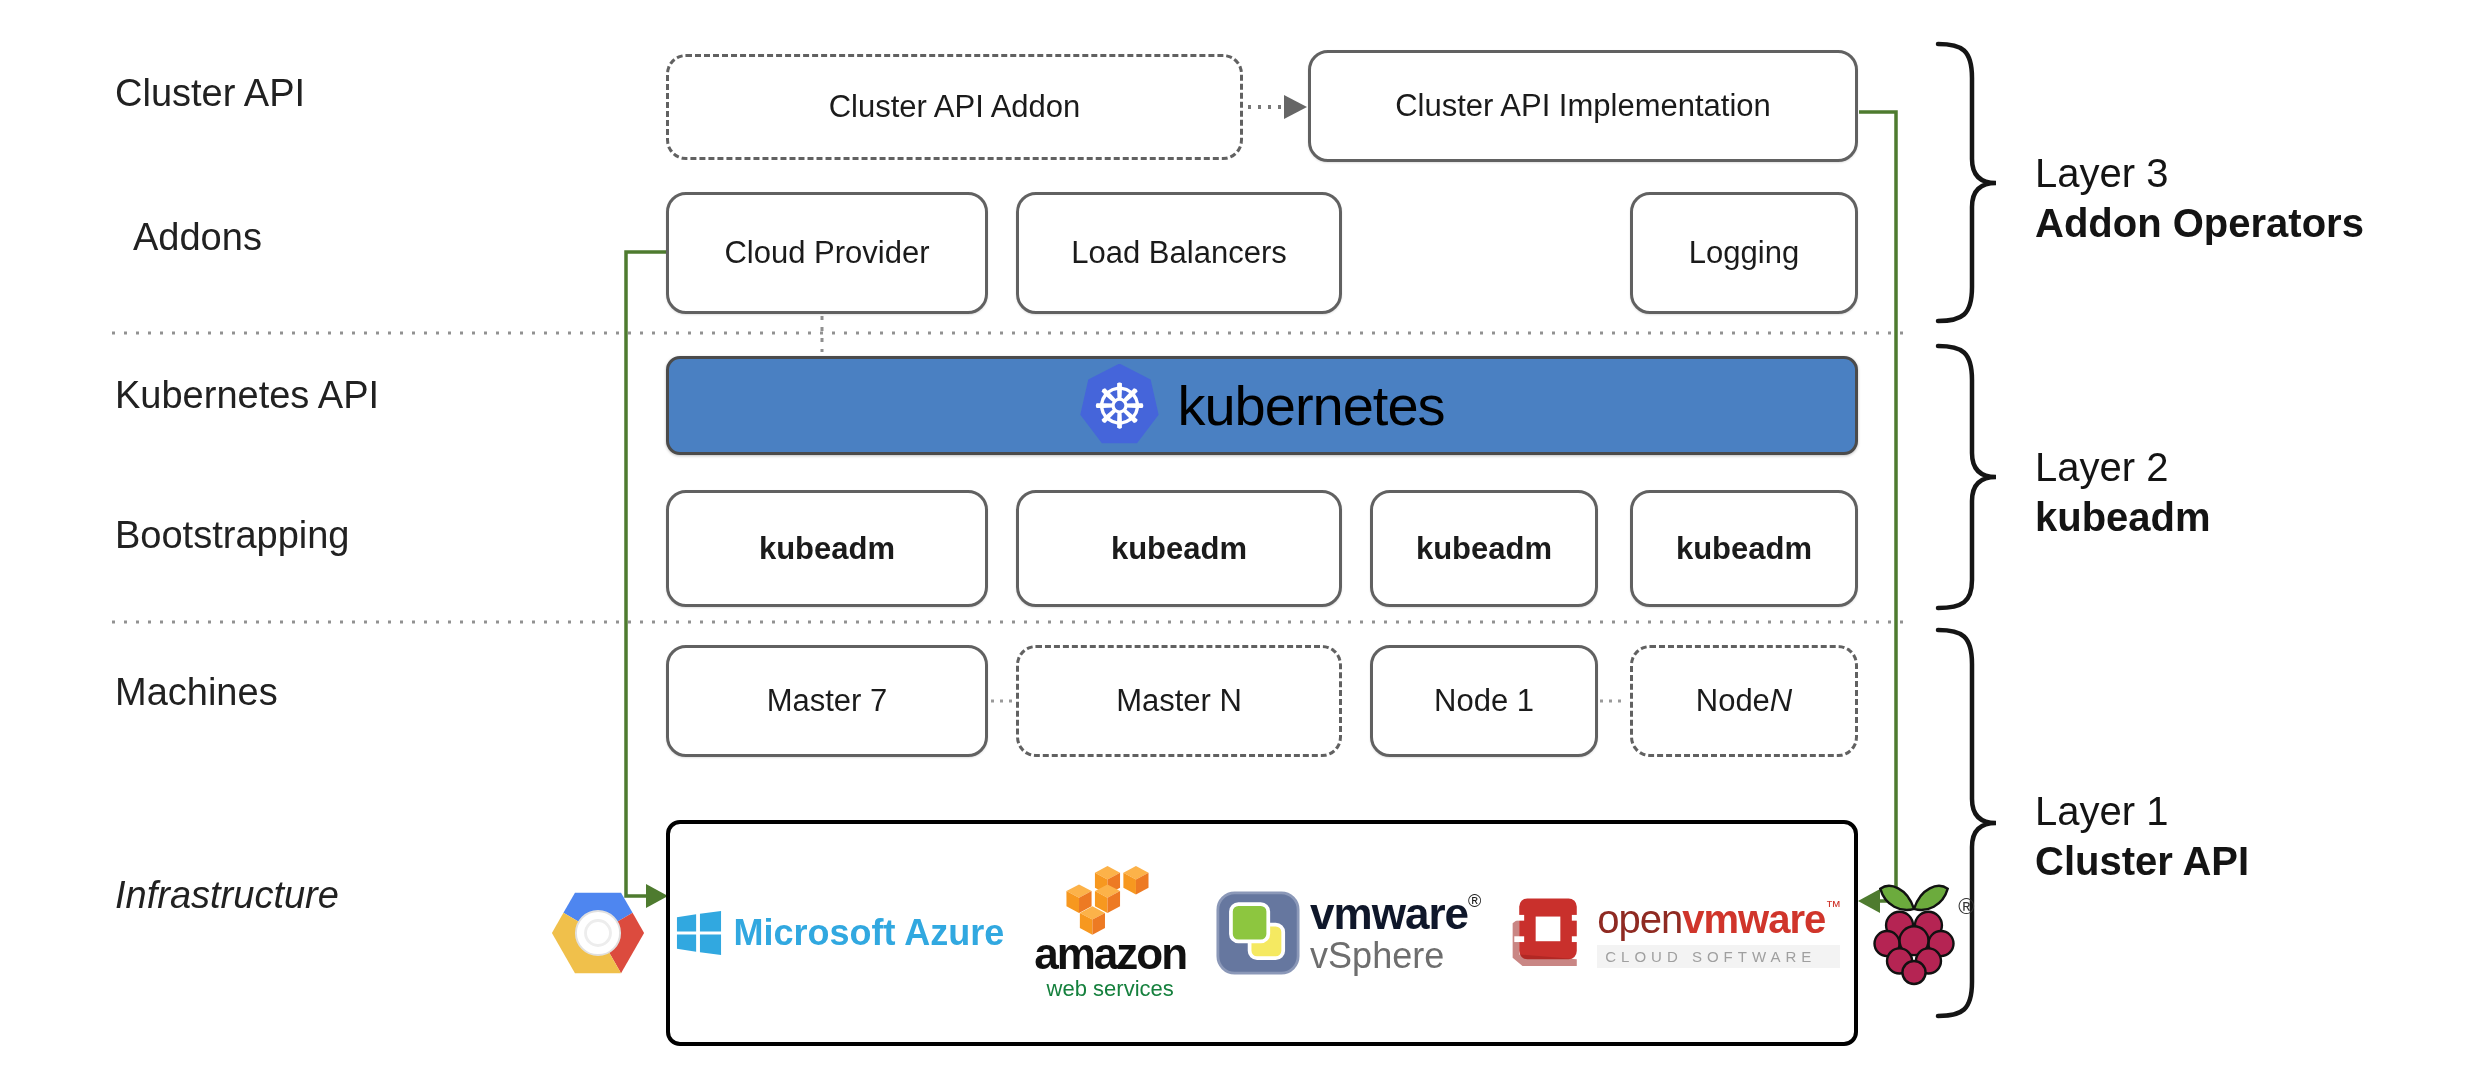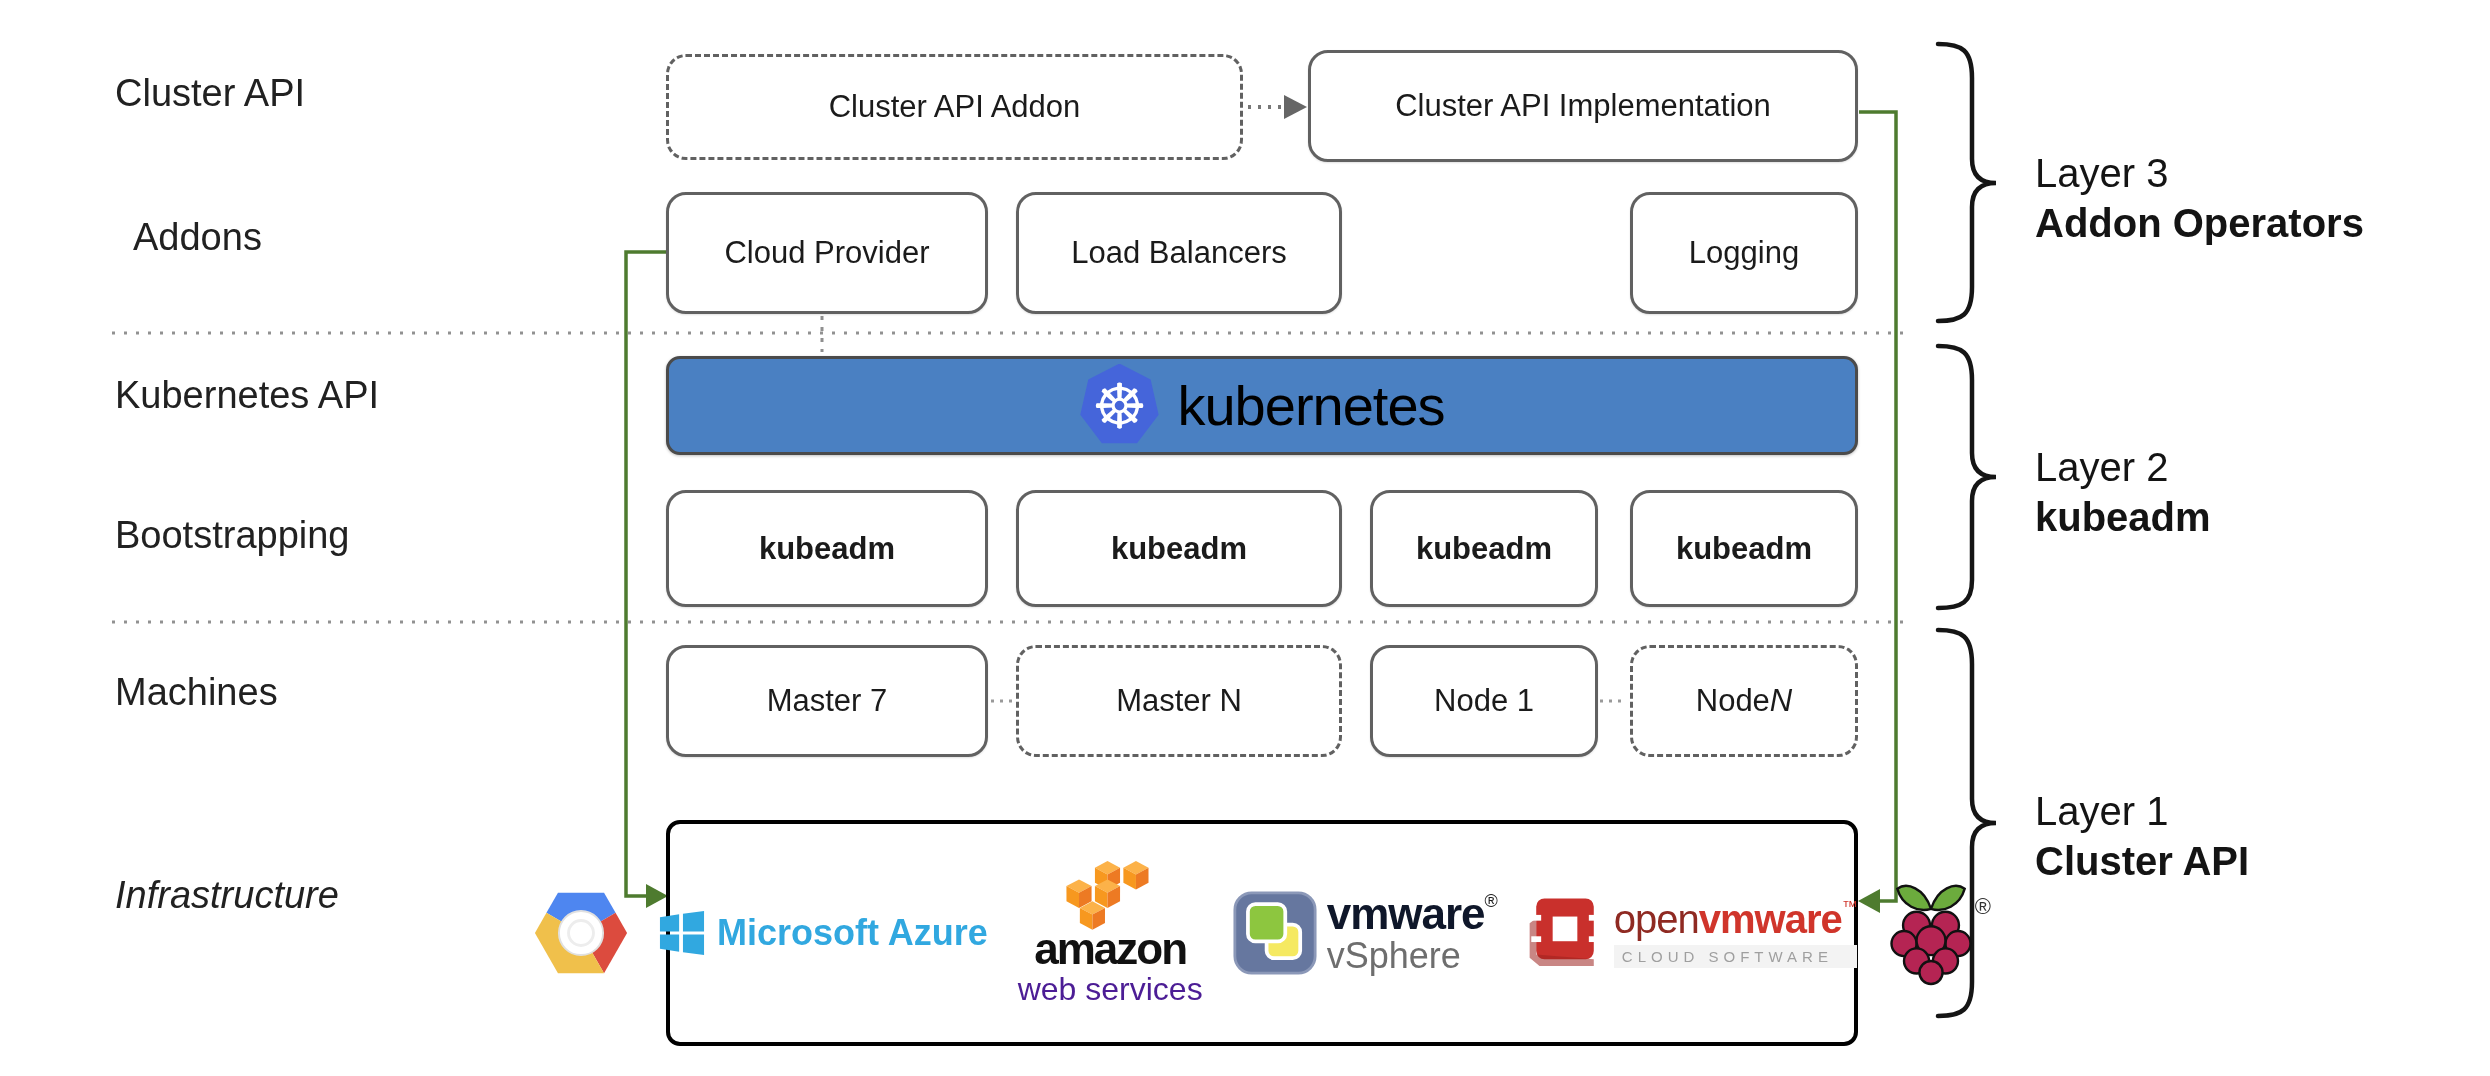--- a/index.html
+++ b/index.html
@@ -31,21 +31,21 @@
   .bracket-label{position:absolute;left:2035px;font-size:40px;line-height:50px;color:#141414;white-space:nowrap;}
   .bracket-label .l2{font-weight:bold;}
   .infra{
     position:absolute;box-sizing:border-box;background:#fff;border:4px solid #000;border-radius:14px;
     display:flex;align-items:center;justify-content:center;gap:30px;padding:0 24px;margin-top:28px;
   }
   .brand{display:flex;align-items:center;flex:0 0 auto;}
   .azure-text{font-size:36px;font-weight:600;color:#31a8e0;margin-left:12px;white-space:nowrap;}
   .aws{display:flex;flex-direction:column;align-items:center;line-height:1;}
   .aws-amazon{font-size:44px;font-weight:bold;color:#111;letter-spacing:-2px;margin-top:-6px;}
-  .aws-ws{font-size:32px;color:#4c1d95;letter-spacing:0px;margin-top:2px;}
+  .aws-ws{font-size:22px;color:#15803d;letter-spacing:0px;margin-top:2px;}
   .vm-col{display:flex;flex-direction:column;margin-left:10px;line-height:1;}
   .vm-main{font-size:44px;font-weight:bold;color:#0f172a;letter-spacing:-1px;}
   .vm-reg{font-size:18px;vertical-align:top;}
   .vm-sub{font-size:36px;color:#6e6e6e;margin-top:2px;}
   .os-col{display:flex;flex-direction:column;margin-left:12px;line-height:1;}
   .os-main{font-size:40px;letter-spacing:-1px;}
   .os-open{color:#8f2a22;}
   .os-stack{color:#d0352b;font-weight:bold;}
   .os-tm{font-size:16px;color:#d0352b;vertical-align:top;}
   .os-sub{font-size:15px;color:#9f9f9f;letter-spacing:5px;margin-top:6px;background:#f3f3f3;padding:4px 8px;}

